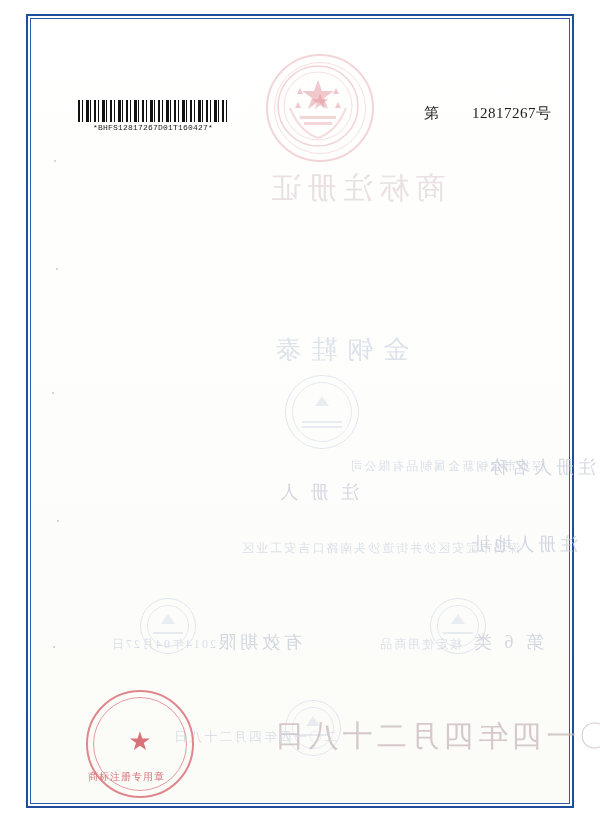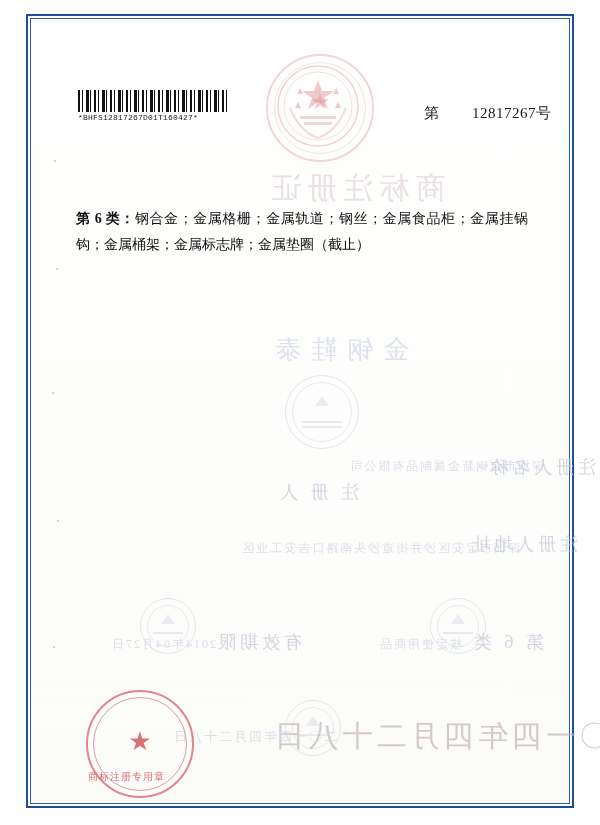--- a/index.html
+++ b/index.html
@@ -130,23 +130,23 @@
     left: 22%;
     right: 22%;
     height: 2px;
     background: #dde3eb;
   }
 
   
   #barcode-block {
     position: absolute;
     left: 78px;
-    top: 90px;
+    top: 100px;
     width: 150px;
-    text-align: left;
+    text-align: center;
   }
   #barcode-bars {
     height: 22px;
     width: 150px;
     background:
       repeating-linear-gradient(90deg,
         #111 0px, #111 2px, #fff 2px, #fff 4px,
         #111 4px, #111 5px, #fff 5px, #fff 8px,
         #111 8px, #111 11px, #fff 11px, #fff 12px,
         #111 12px, #111 13px, #fff 13px, #fff 16px);
@@ -345,23 +345,20 @@
   <div id="barcode-block">
     <div id="barcode-bars"></div>
     <div id="barcode-text">*BHFS12817267D01T160427*</div>
   </div>
 
   <div id="number-row">
     <span class="lbl">第</span><span class="num">12817267</span><span class="lbl">号</span>
   </div>
 
 
-  <div id="body-text">
-    <span class="cls">第 6 类：</span><span>钢合金；金属格栅；金属轨道；钢丝；金属食品柜；金属挂锅钩；金属桶架；金属标志牌；金属垫圈（截止）</span>
-  </div>
 
   <div class="seal" id="seal-bottom">
     <div class="inner-ring"></div>
     <div class="seal-star">★</div>
     <div class="seal-bottom-text">商标注册专用章</div>
   </div>
 
 </div>
 
 </body></html>

